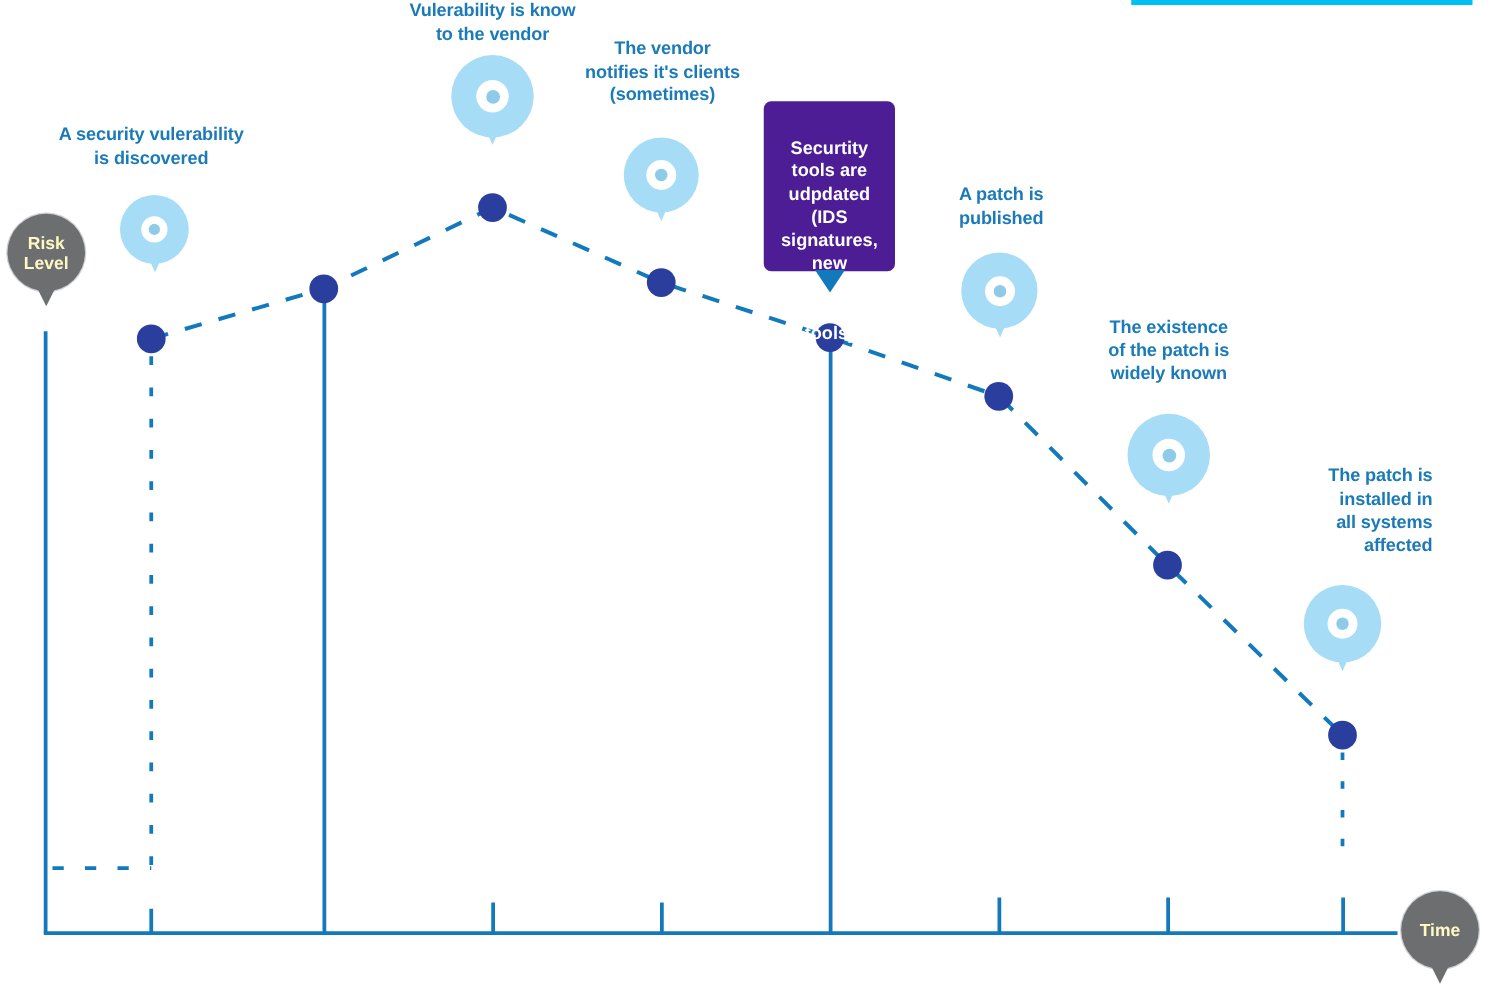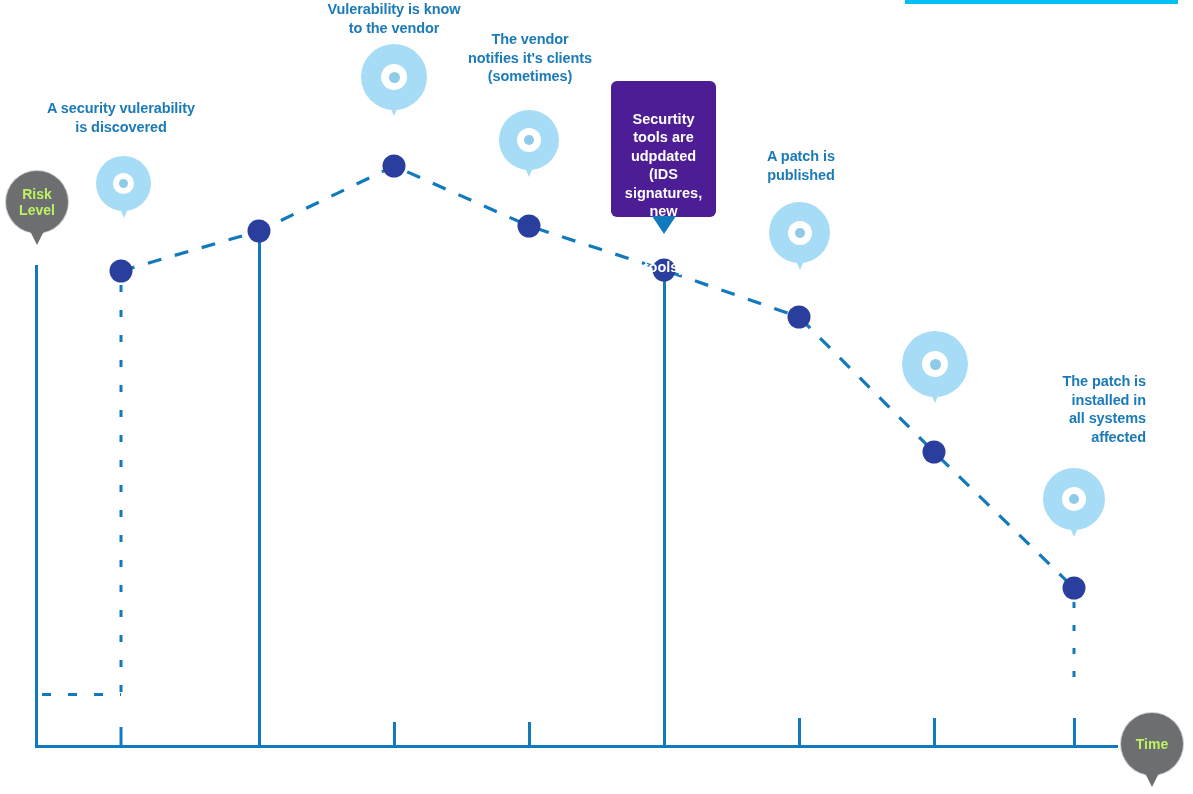--- a/index.html
+++ b/index.html
@@ -51,21 +51,21 @@
     border-right:12px solid transparent;
     border-top:18px solid #1379bd;
   }
 
   
   .axis-badge{
     position:absolute;
     width:62px;height:62px;
     border-radius:50%;
     background:#6d6e70;
-    color:#bef264;
+    color:#fef9c3;
     font-weight:bold;
     font-size:14px;
     line-height:16px;
     display:flex;align-items:center;justify-content:center;
     text-align:center;
     white-space:pre-line;
     box-shadow:0 0 0 1px rgba(160,165,175,.55);
   }
   .axis-badge .tail{
     position:absolute;
@@ -152,20 +152,23 @@
   <div class="caption" style="left:31px;top:99px;width:180px;">A security vulerability
 is discovered</div>
 
   <div class="caption" style="left:730px;top:147px;width:142px;">A patch is
 published</div>
 
   <div class="caption" style="left:440px;top:30px;width:180px;">The vendor
 notifies it's clients
 (sometimes)</div>
 
+  <div class="caption" style="left:864px;top:253px;width:142px;">The existence
+of the patch is
+widely known</div>
 
   <div class="caption" style="left:1004px;top:372px;width:142px;text-align:right;">The patch is
 installed in
 all systems
 affected</div>
 
 
   <div class="callout" style="left:611px;top:81px;width:105px;height:136px;">
     <span>Securtity
 tools are

